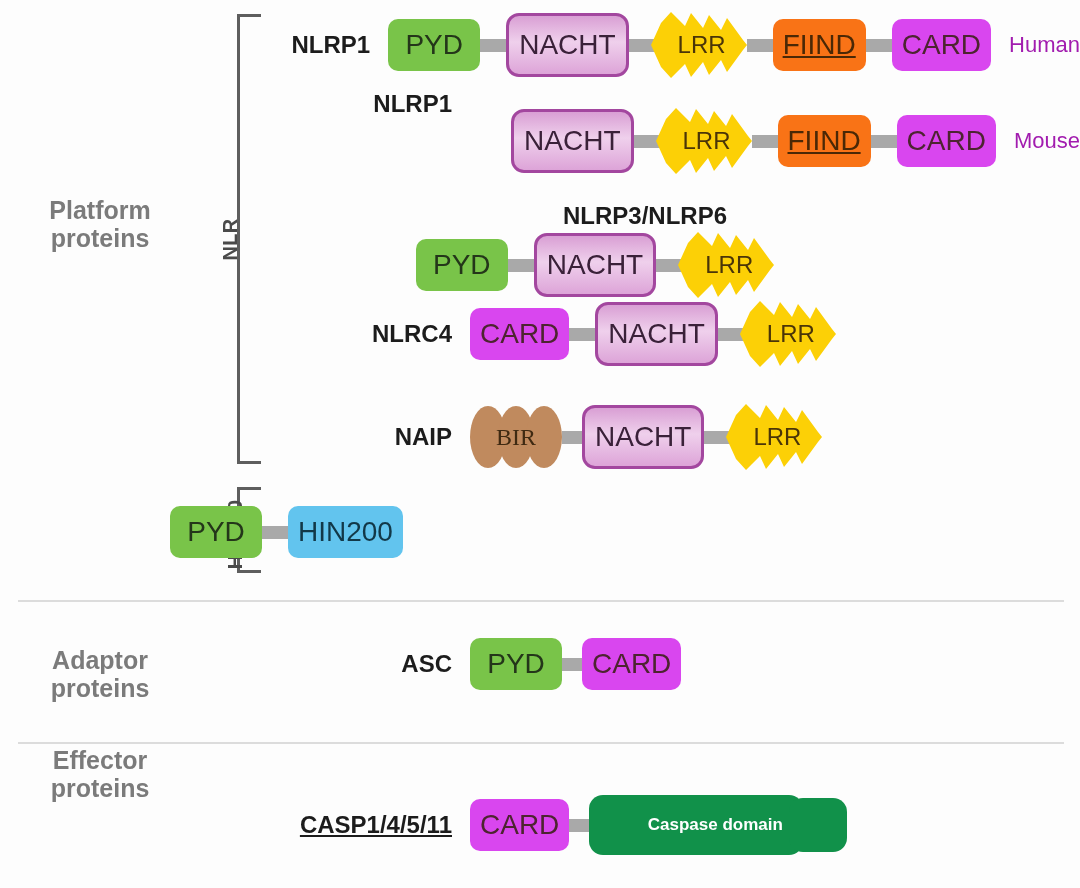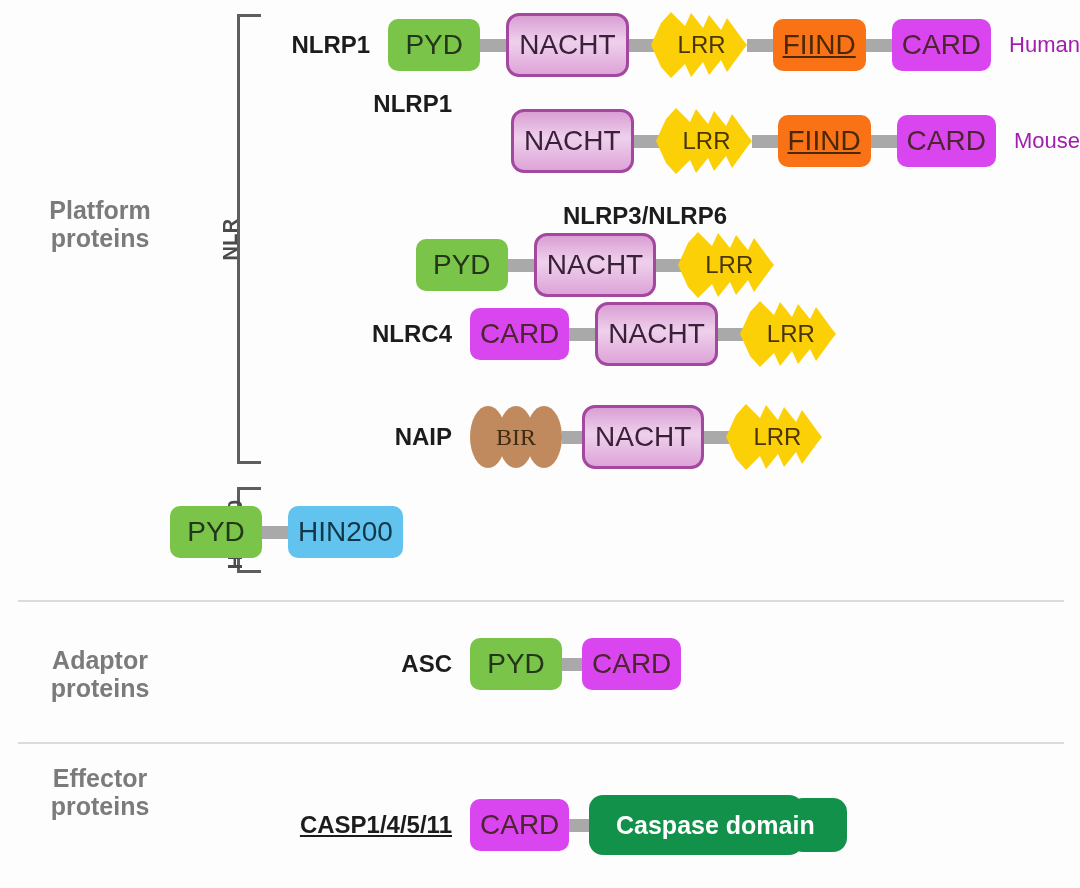--- a/index.html
+++ b/index.html
@@ -197,21 +197,21 @@
   .dom-caspase .lobe-small {
     position: absolute;
     right: 0; top: 3px;
     width: 58px; height: 54px;
     background: #11914a;
     border-radius: 14px;
   }
   .dom-caspase span {
     position: relative;
     z-index: 3;
-    font-size: 25px;
+    font-size: 17px;
     font-weight: bold;
     color: #ffffff;
     white-space: nowrap;
     padding-right: 6px;
   }
 </style>
 </head>
 <body>
 
 <div id="figure">
@@ -219,21 +219,21 @@
   <div class="group-label" style="top:196px;">
     <div>Platform</div>
     <div>proteins</div>
   </div>
 
   <div class="group-label" style="top:634px;margin-top:12px;">
     <div>Adaptor</div>
     <div>proteins</div>
   </div>
 
-  <div class="group-label" style="top:764px;">
+  <div class="group-label" style="top:746px;">
     <div>Effector</div>
     <div>proteins</div>
   </div>
 
   <div class="bracket" style="left:237px; top:14px; height:450px;"></div>
   <div class="bracket-text" style="left:170px; top:228px; width:120px;">NLR</div>
 
   <div class="bracket" style="left:237px; top:487px; height:86px;"></div>
   <div class="bracket-text" style="left:160px; top:523px; width:150px;">HIN200</div>
 

